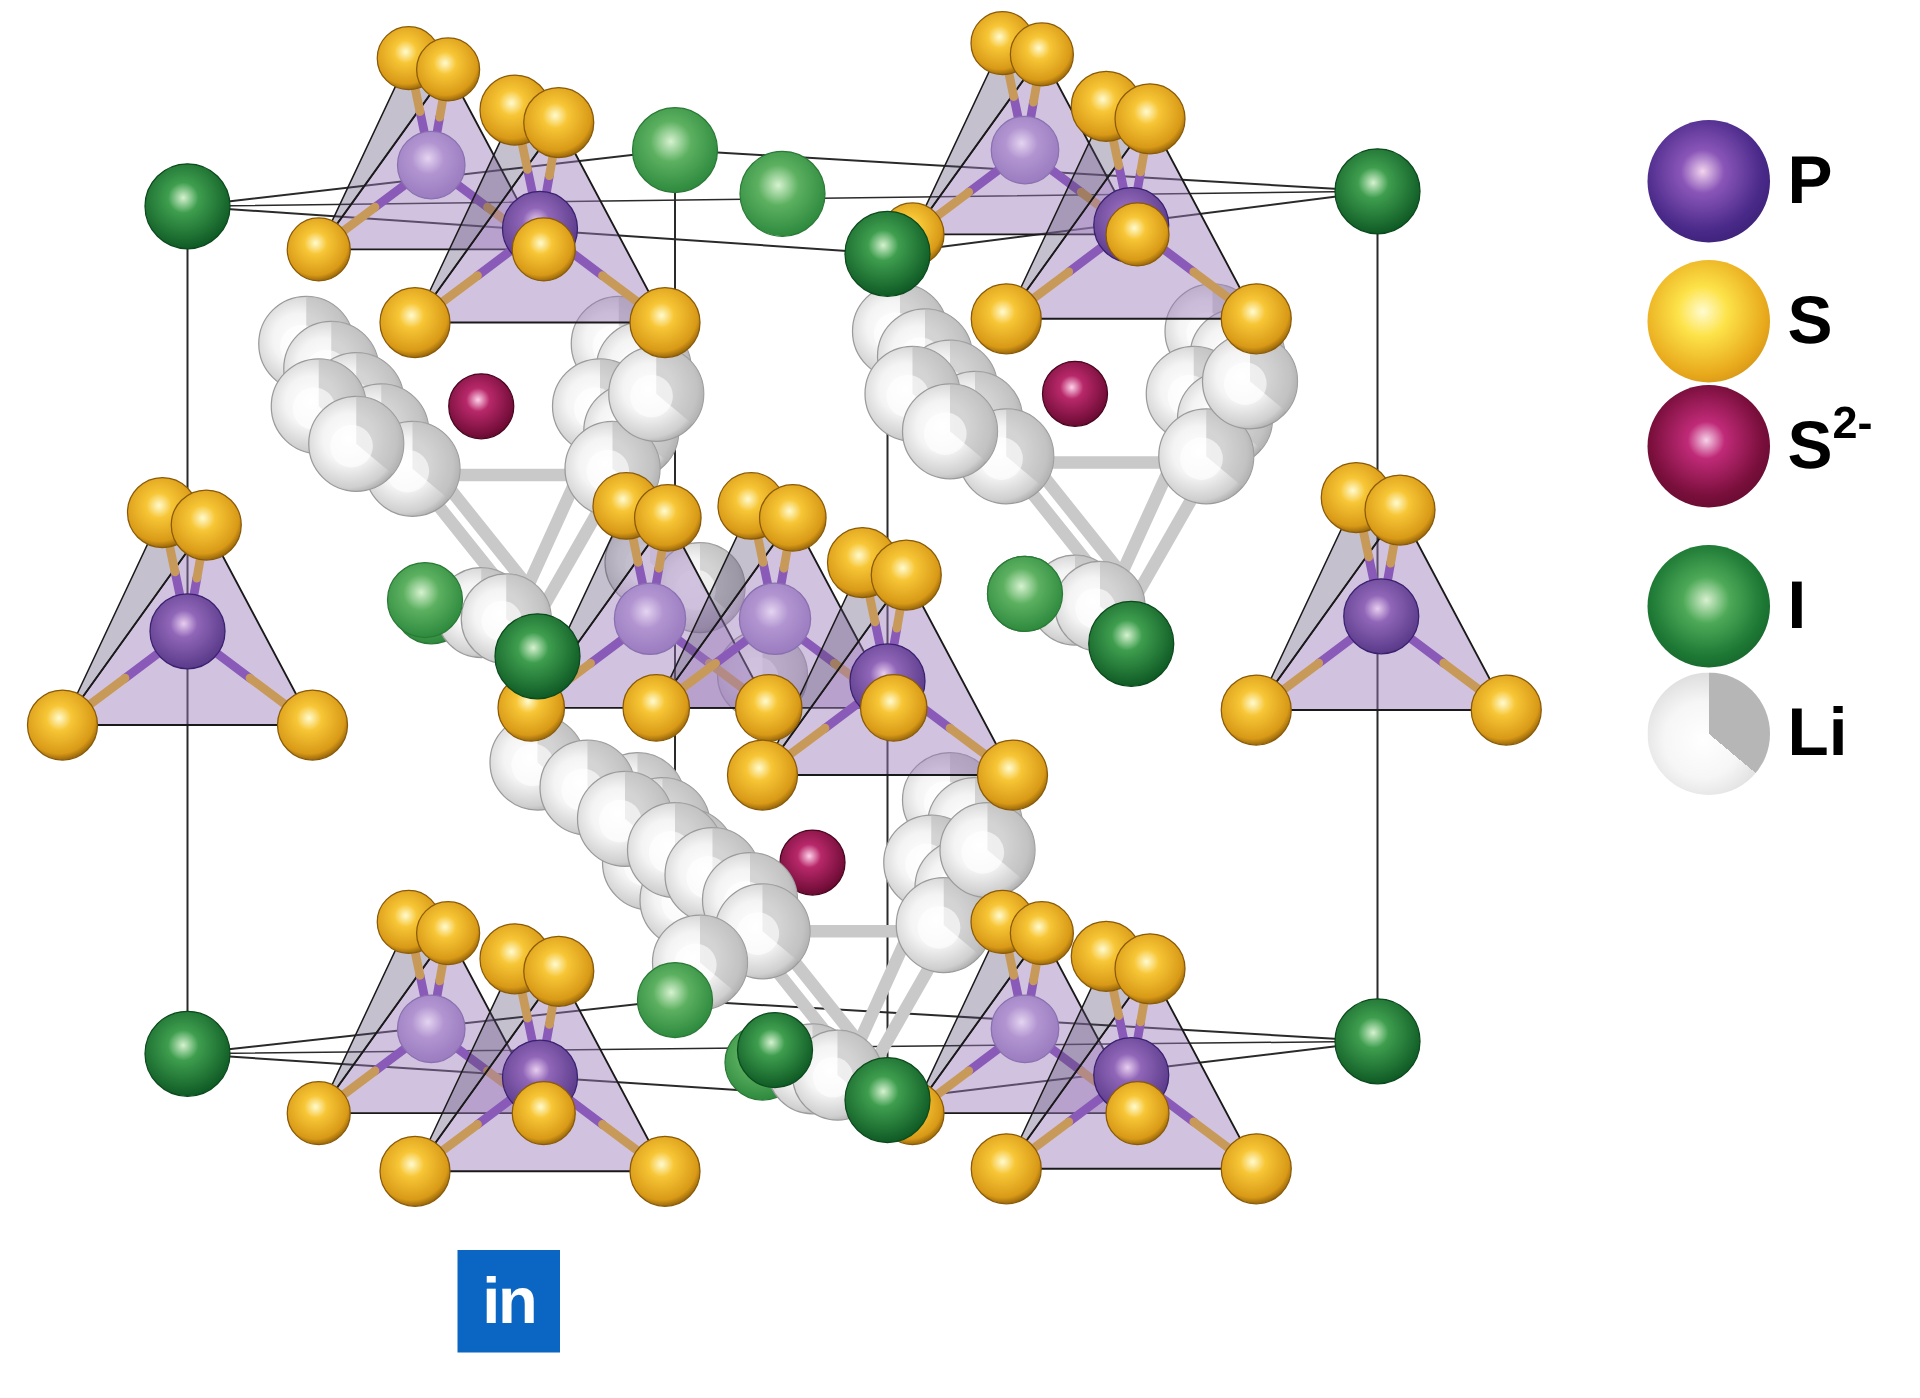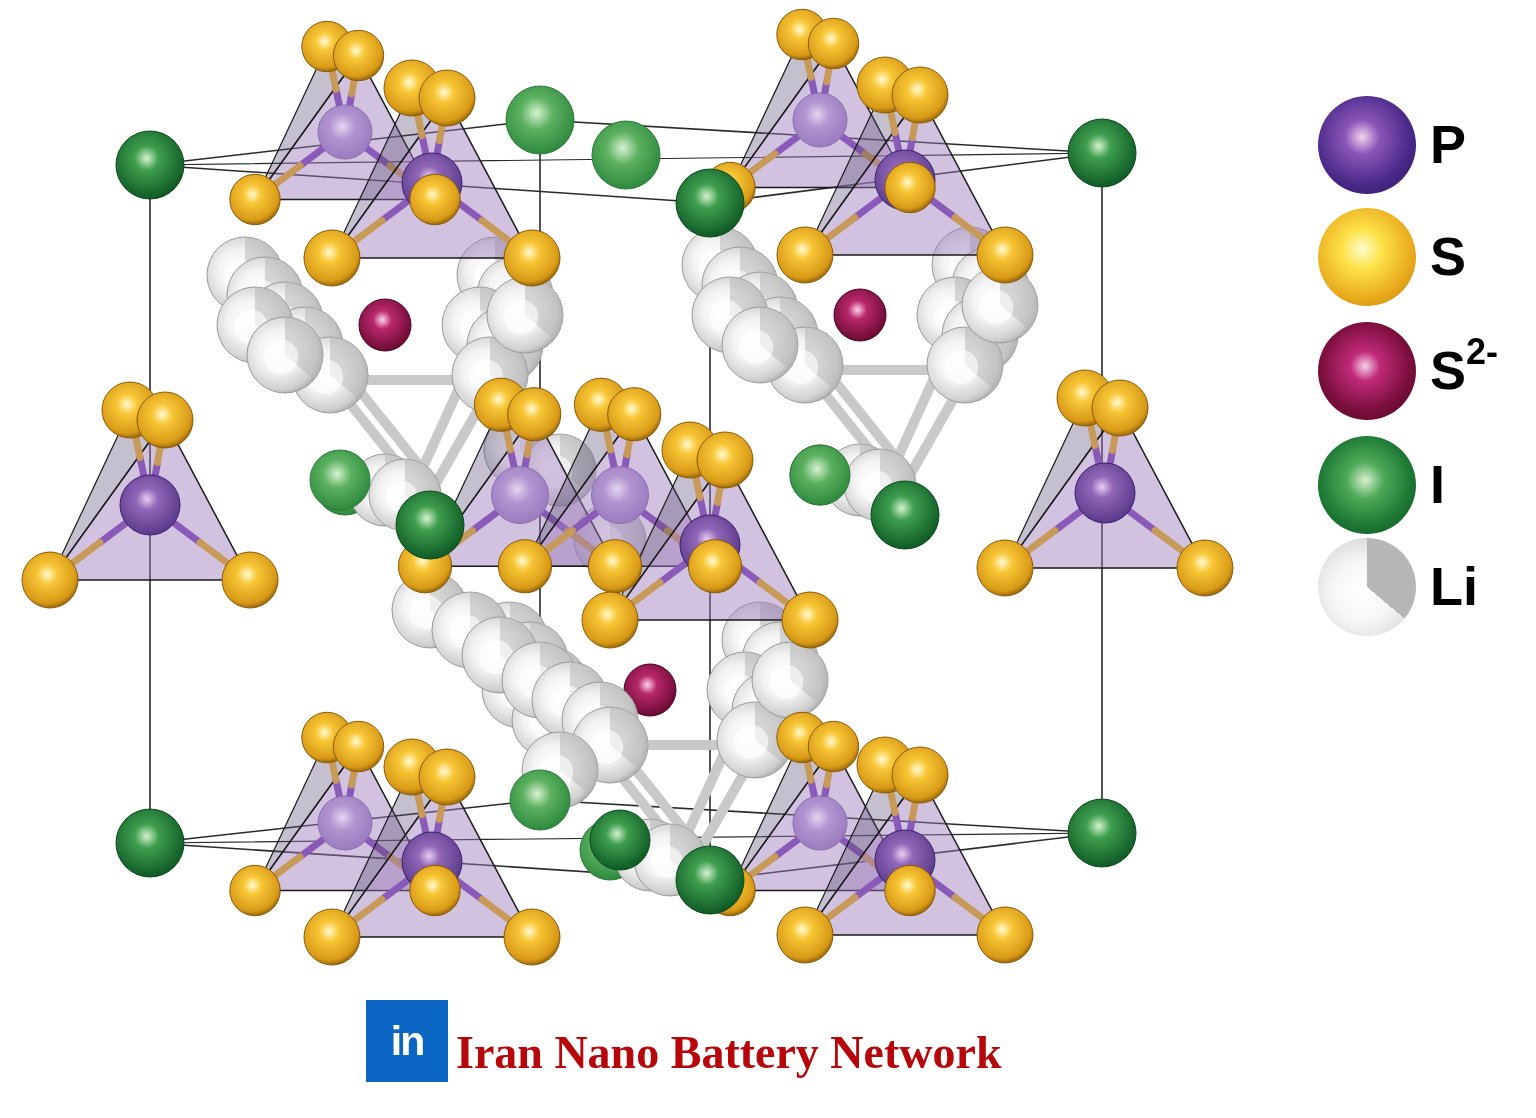--- a/index.html
+++ b/index.html
@@ -4,21 +4,21 @@
 <style>
   html, body { margin:0; padding:0; background:#ffffff; }
   body { width:1536px; height:1118px; position:relative; overflow:hidden; font-family:"Liberation Sans", sans-serif; }
   #scene { position:absolute; left:0; top:0; width:1536px; height:1118px; }
   .legend { position:absolute; left:1318px; top:96px; width:218px; }
   .legend-item { position:absolute; left:0; height:100px; width:218px; }
   .legend-ball { position:absolute; left:0; top:0; width:98px; height:98px; border-radius:50%; }
   .legend-label { position:absolute; left:112px; top:18px; font-family:"Liberation Sans", sans-serif; font-weight:bold; font-size:54px; color:#000; line-height:60px; }
   .legend-label sup { font-size:36px; position:relative; top:-6px; vertical-align:top; line-height:36px; }
   .footer { position:absolute; left:366px; top:1000px; height:82px; display:flex; align-items:center; }
-  .li-logo { width:82px; height:82px; background:#0a66c2; color:#fff; font-family:"Liberation Sans", sans-serif; font-weight:bold; font-size:41px; display:flex; align-items:center; justify-content:center; letter-spacing:-2px; }
+  .li-logo { width:82px; height:82px; background:#0a66c2; color:#fff; font-family:"Liberation Sans", sans-serif; font-weight:bold; font-size:52px; display:flex; align-items:center; justify-content:center; letter-spacing:-2px; }
   .footer-text { margin-left:8px; margin-top:22px; font-family:"Liberation Serif", serif; font-weight:bold; font-size:46px; color:#b8070b; white-space:nowrap; }
 </style>
 </head>
 <body>
 
 <svg id="scene" viewBox="0 0 1536 1118" xmlns="http://www.w3.org/2000/svg">
   <defs>
     <radialGradient id="g-S" cx="0.45" cy="0.4" r="0.6">
       <stop offset="0" stop-color="#fffbd0"></stop>
       <stop offset="0.3" stop-color="#f7c636"></stop>
@@ -765,30 +765,29 @@
 
 <div class="legend">
   <div class="legend-item" style="top:0px">
     <div class="legend-ball" style="background:radial-gradient(circle at 45% 42%, #f2d4ee 0%, #8a56b8 22%, #4a2a8a 60%, #2a1660 100%);"></div>
     <div class="legend-label"><span>P</span><sup></sup></div>
   </div>
   <div class="legend-item" style="top:112px">
     <div class="legend-ball" style="background:radial-gradient(circle at 45% 42%, #fffbd0 0%, #fde34a 25%, #e8a81c 65%, #b27a10 100%);"></div>
     <div class="legend-label"><span>S</span><sup></sup></div>
   </div>
-  <div class="legend-item" style="top:226px">
+  <div class="legend-item" style="top:212px">
     <div class="legend-ball" style="background:radial-gradient(circle at 48% 45%, #f6d2ea 0%, #c02a78 20%, #7a0f3c 60%, #4c0622 100%);"></div>
     <div class="legend-label"><span>S</span><sup>2-</sup></div>
   </div>
   <div class="legend-item" style="top:340px">
     <div class="legend-ball" style="background:radial-gradient(circle at 48% 45%, #d8f0d0 0%, #4eaa58 25%, #1e7a35 60%, #0e4a20 100%);"></div>
     <div class="legend-label"><span>I</span><sup></sup></div>
   </div>
   <div class="legend-item" style="top:442px">
     <div class="legend-ball" style="background:conic-gradient(from 0deg, #b6b6b6 0deg 130deg, transparent 130deg 360deg), radial-gradient(circle at 45% 55%, #ffffff 0%, #f6f6f6 40%, #d2d2d2 85%, #a8a8a8 100%);"></div>
     <div class="legend-label"><span>Li</span><sup></sup></div>
   </div>
 </div>
 
 <div class="footer">
   <div class="li-logo">in</div>
-  <div class="footer-text">Iran Nano Battery Network</div>
 </div>
 
 </body></html>

